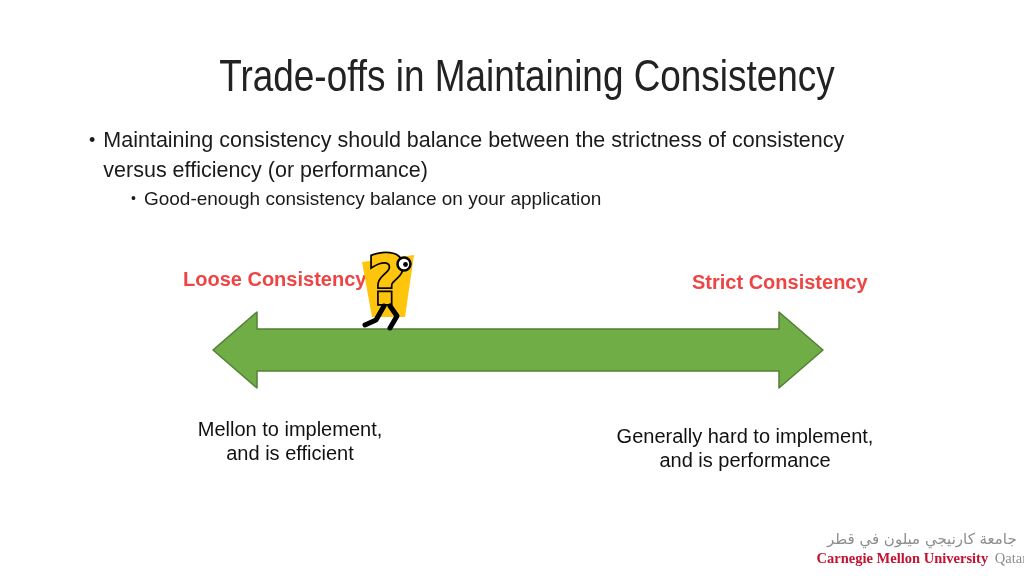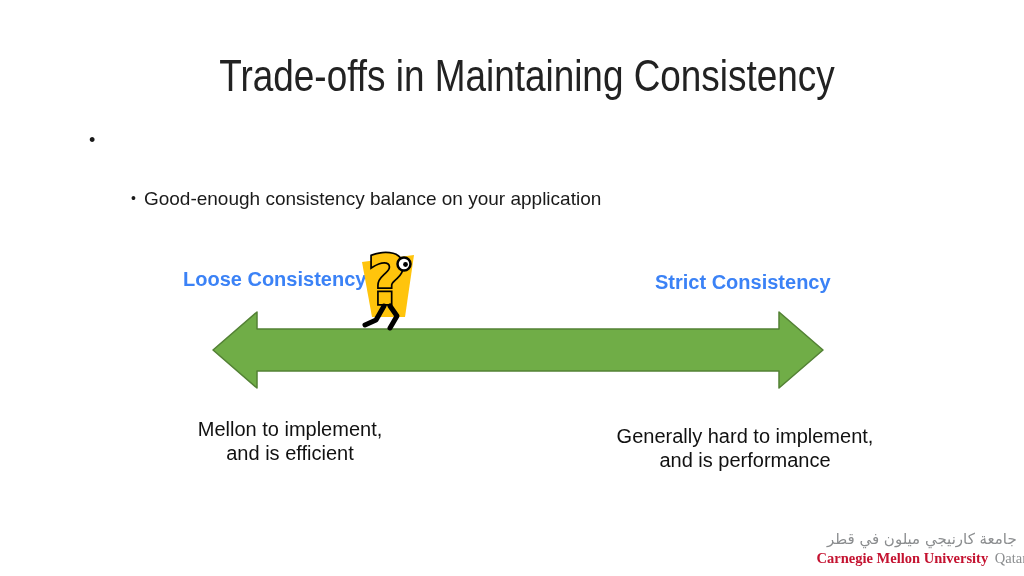--- a/index.html
+++ b/index.html
@@ -10,23 +10,23 @@
          font-size:45px;font-weight:400;color:#222;transform:scaleX(0.82);}
 
   .bullet{position:absolute;display:flex;color:#1a1a1a;}
   .bullet .marker{flex:0 0 auto;}
   .b-main{left:74px;top:125px;width:856px;font-size:21.5px;line-height:30px;}
   .b-main .marker{font-size:18px;margin-right:8px;}
   .b-sub{left:116px;top:186px;width:700px;font-size:19px;line-height:25px;}
   .b-sub .marker{font-size:14px;margin-right:8px;}
   .btext{white-space:pre-line;}
 
-  .spec-label{position:absolute;font-weight:bold;font-size:20px;color:#3b82f6;}
+  .spec-label{position:absolute;font-weight:bold;font-size:20px;color:#ef4444;}
   .label-loose{left:168px;top:268px;}
-  .label-strict{left:640px;top:271px;}
+  .label-strict{left:677px;top:271px;}
 
   .caption{position:absolute;font-size:20px;line-height:24px;color:#111;
            text-align:center;white-space:pre-line;}
   .caption-left{left:150px;top:417px;width:250px;}
   .caption-right{left:585px;top:424px;width:290px;}
 
   .arrow-svg{position:absolute;left:196px;top:309px;}
   .char-svg{position:absolute;left:342px;top:248px;}
 
   .footer{position:absolute;right:12px;bottom:8px;text-align:center;}
@@ -38,20 +38,22 @@
 </style>
 </head>
 <body>
 
 <div class="slide">
 
   <h1 class="title">Trade-offs in Maintaining Consistency</h1>
 
   <div class="bullet b-main">
     <span class="marker">•</span>
+    <span class="btext">Maintaining consistency should balance between the strictness of consistency
+versus efficiency (or performance)</span>
   </div>
 
   <div class="bullet b-sub">
     <span class="marker">•</span>
     <span class="btext">Good-enough consistency balance on your application</span>
   </div>
 
   <div class="spec-label label-loose">Loose Consistency</div>
 
   <div class="spec-label label-strict">Strict Consistency</div>

